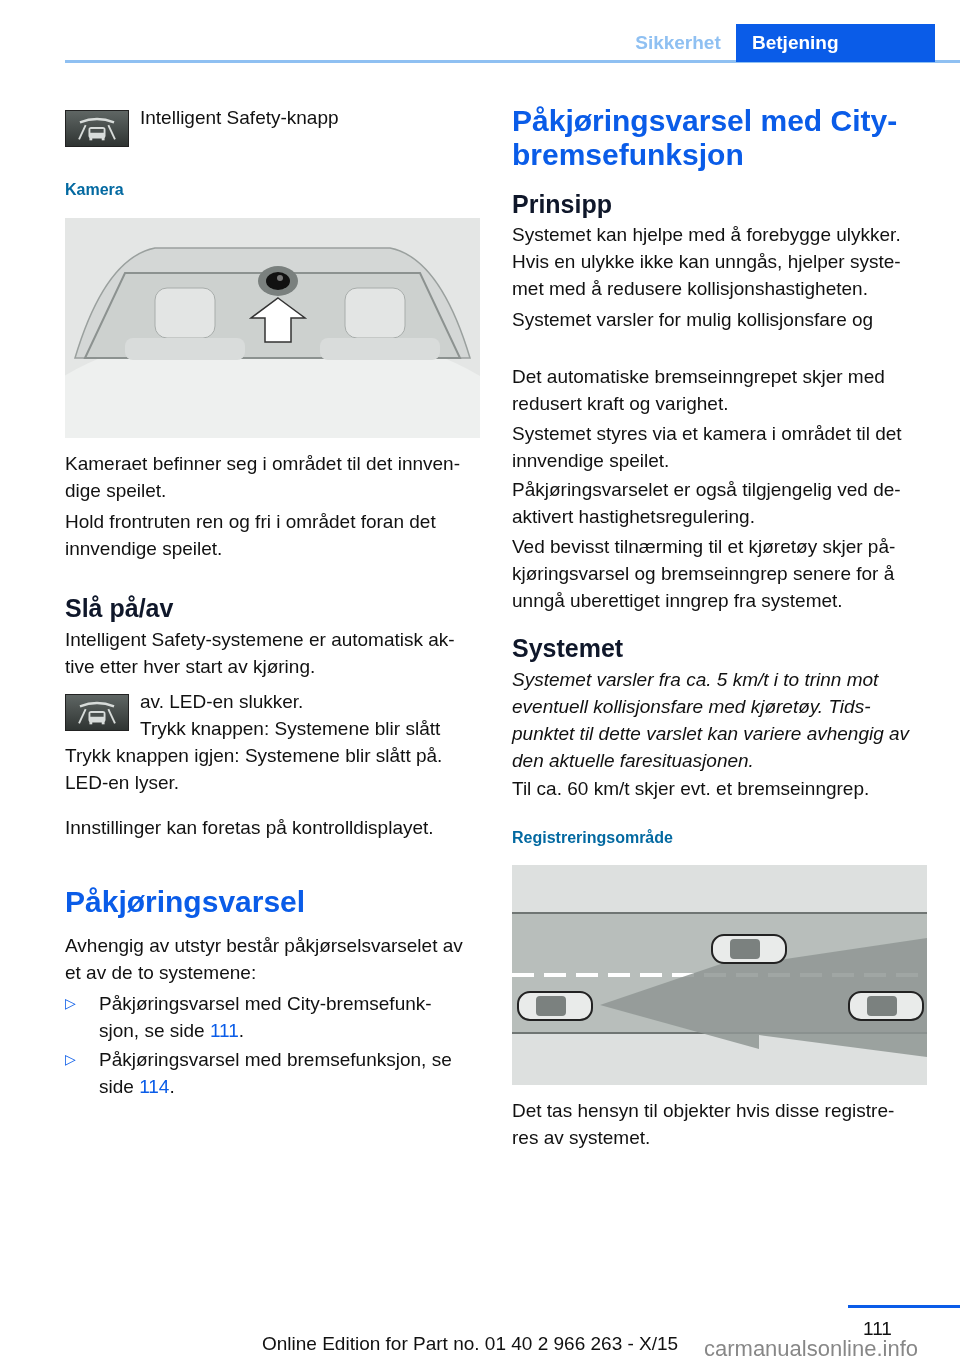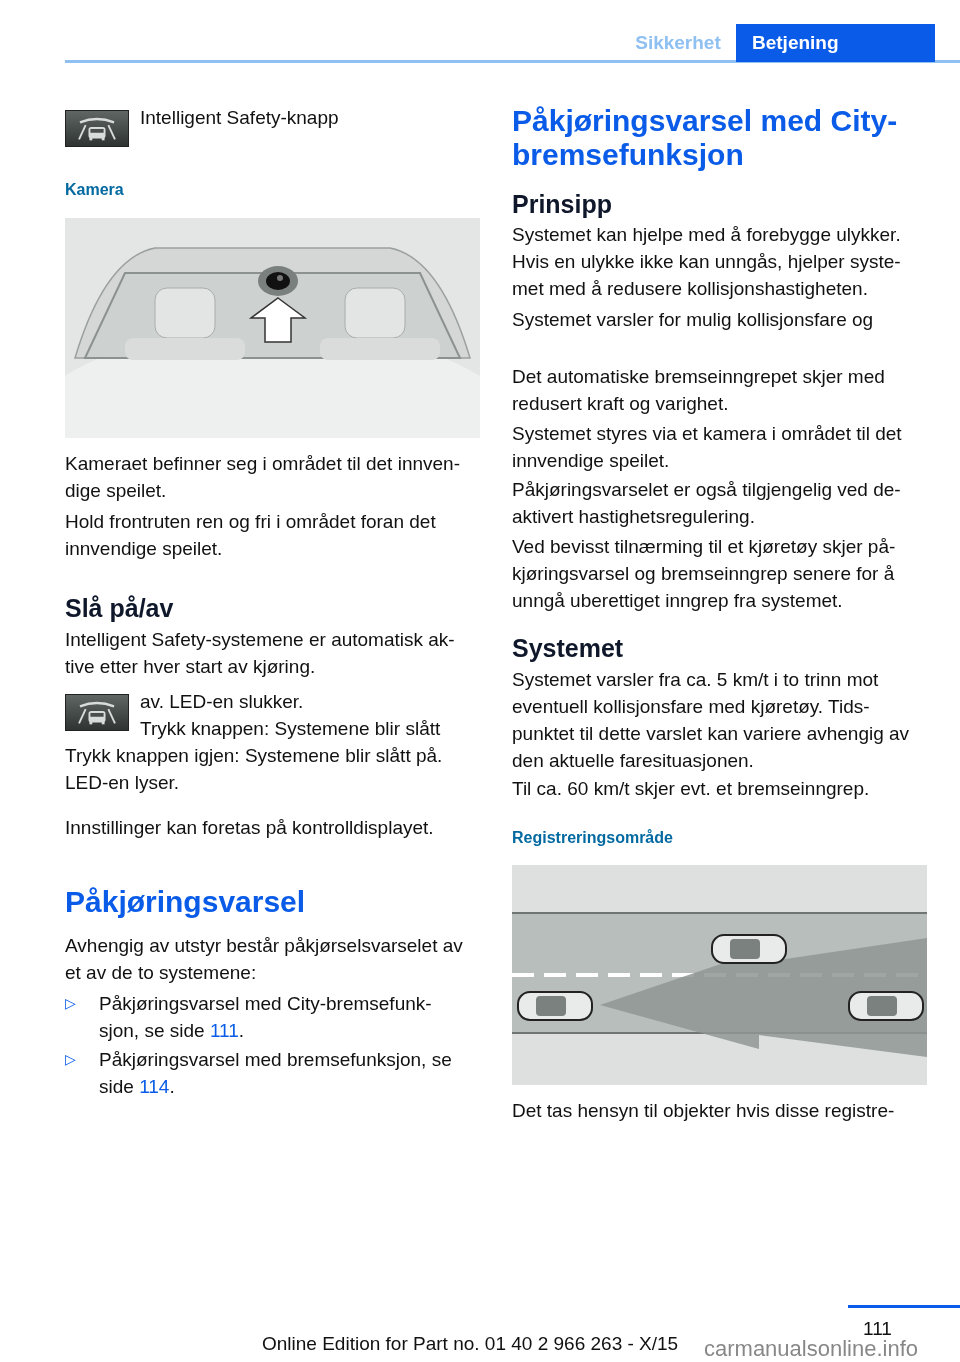--- a/index.html
+++ b/index.html
@@ -160,21 +160,21 @@
     <div>Påkjøringsvarselet er også tilgjengelig ved de-</div>
     <div>aktivert hastighetsregulering.</div>
   </div>
   <div class="blk p" style="left:512px; top:533px;">
     <div>Ved bevisst tilnærming til et kjøretøy skjer på-</div>
     <div>kjøringsvarsel og bremseinngrep senere for å</div>
     <div>unngå uberettiget inngrep fra systemet.</div>
   </div>
 
   <div class="blk h2" style="left:512px; top:635px;">Systemet</div>
-  <div class="blk p" style="left:512px; top:666px;">
+  <div class="blk p" style="left:512px; top:666px;font-style:italic;">
     <div>Systemet varsler fra ca. 5 km/t i to trinn mot</div>
     <div>eventuell kollisjonsfare med kjøretøy. Tids-</div>
     <div>punktet til dette varslet kan variere avhengig av</div>
     <div>den aktuelle faresituasjonen.</div>
   </div>
   <div class="blk p" style="left:512px; top:775px;">Til ca. 60 km/t skjer evt. et bremseinngrep.</div>
 
   <div class="blk h2-light" style="left:512px; top:825px;">Registreringsområde</div>
 
   <div class="figure" style="left:512px; top:865px; width:415px; height:220px;">
@@ -199,19 +199,20 @@
 
       <g>
         <rect x="337" y="127" width="74" height="28" rx="12" fill="#e9ebea" stroke="#222" stroke-width="2"></rect>
         <rect x="355" y="131" width="30" height="20" rx="4" fill="#7b817f"></rect>
       </g>
     </svg>
   </div>
 
   <div class="blk p" style="left:512px; top:1097px;">
     <div>Det tas hensyn til objekter hvis disse registre-</div>
+    <div>res av systemet.</div>
   </div>
 </div>
 
 <div class="footer-rule"></div>
 <div class="page-num">111</div>
 <div class="footer-text">Online Edition for Part no. 01 40 2 966 263 - X/15</div>
 <div class="watermark">carmanualsonline.info</div>
 
 </body></html>

